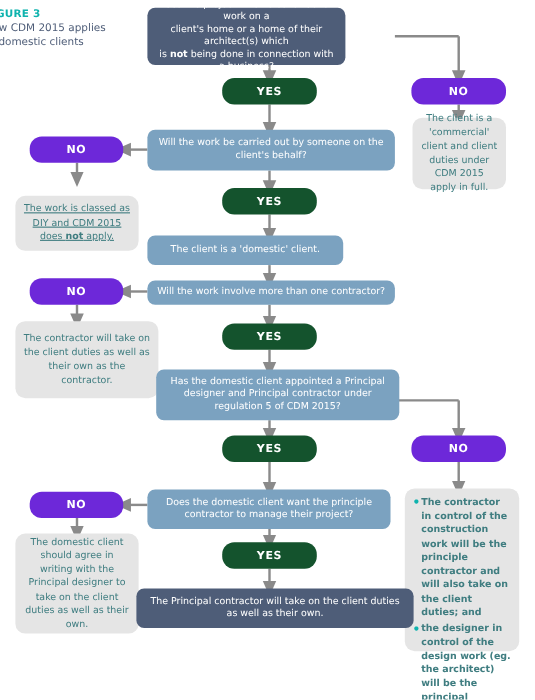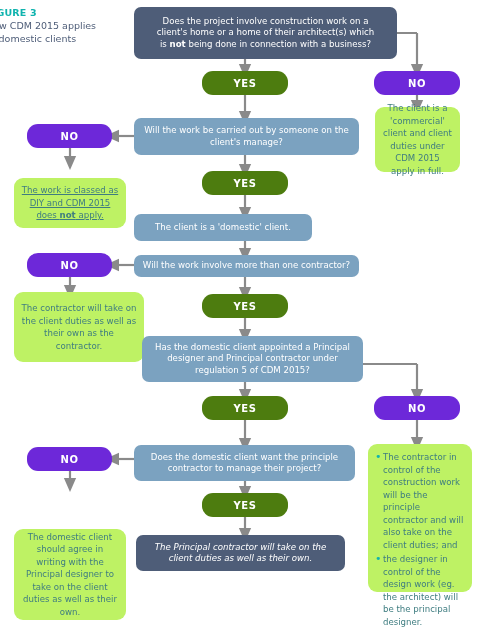--- a/index.html
+++ b/index.html
@@ -54,44 +54,45 @@
     background: #4e5d78;
     color: #ffffff;
     padding: 5px 8px;
   }
   .node.q-mid {
     background: #7ba2c0;
     color: #ffffff;
     padding: 5px 8px;
   }
   .node.outcome {
-    background: #bef264;
+    background: #e5e5e5;
     color: #3f7d80;
     padding: 7px 7px;
     border-radius: 9px;
     line-height: 12.5px;
   }
   .node.outcome.left-al {
     text-align: left;
     justify-content: flex-start;
     align-items: flex-start;
+    font-weight: bold;
   }
   .pill {
     position: absolute;
     box-sizing: border-box;
     display: flex;
     align-items: center;
     justify-content: center;
     border-radius: 11px;
     color: #ffffff;
     font-weight: bold;
     font-size: 10px;
     letter-spacing: 0.6px;
   }
-  .pill.yes { background: #4d7c0f; }
+  .pill.yes { background: #14532d; }
   .pill.no  { background: #6d28d9; }
 
   .bullets {
     margin: 0;
     padding: 0;
     list-style: none;
     width: 100%;
   }
   .bullets li {
     position: relative;
@@ -173,35 +174,35 @@
     <line x1="245" y1="517" x2="245" y2="535" marker-end="url(#arw)"></line>
   </g>
 </svg>
 
 <div id="caption">
   <div class="fig-label">FIGURE 3</div>
   <div class="fig-sub">How CDM 2015 applies</div>
   <div class="fig-sub">to domestic clients</div>
 </div>
 
-<div class="node q-dark" style="left:134px; top:7px; width:263px; height:52px;">
+<div class="node q-dark" style="left:134px; top:7px; width:180px; height:52px;">
   <div>
     <span>Does the project involve construction work on a</span><br>
     <span>client's home or a home of their architect(s) which</span><br>
     <span>is </span><b>not</b><span> being done in connection with a business?</span>
   </div>
 </div>
 
 <div class="pill yes" style="left:202px; top:71px; width:86px; height:24px;">YES</div>
 
 <div class="pill no" style="left:374px; top:71px; width:86px; height:24px;">NO</div>
 
 <div class="node outcome" style="left:375px; top:107px; width:85px; height:65px;">The client is a 'commercial' client and client duties under CDM 2015 apply in full.</div>
 
-<div class="node q-mid" style="left:134px; top:118px; width:225px; height:37px;">Will the work be carried out by someone on the client's manage?</div>
+<div class="node q-mid" style="left:134px; top:118px; width:225px; height:37px;">Will the work be carried out by someone on the client's behalf?</div>
 
 <div class="pill no" style="left:27px; top:124px; width:85px; height:24px;">NO</div>
 
 <div class="node outcome" style="left:14px; top:178px; width:112px; height:50px;text-decoration:underline;">
   <div>
     <span>The work is classed as DIY and CDM 2015 does </span><b>not</b><span> apply.</span>
   </div>
 </div>
 
 <div class="pill yes" style="left:202px; top:171px; width:86px; height:24px;">YES</div>
@@ -226,17 +227,17 @@
     <li>the designer in control of the design work (eg. the architect) will be the principal designer.</li>
   </ul>
 </div>
 
 <div class="pill yes" style="left:202px; top:396px; width:86px; height:24px;">YES</div>
 
 <div class="node q-mid" style="left:134px; top:445px; width:221px; height:36px;">Does the domestic client want the principle contractor to manage their project?</div>
 
 <div class="pill no" style="left:27px; top:447px; width:85px; height:24px;">NO</div>
 
-<div class="node outcome" style="left:14px; top:485px; width:112px; height:91px;margin-top:44px;">The domestic client should agree in writing with the Principal designer to take on the client duties as well as their own.</div>
+<div class="node outcome" style="left:14px; top:485px; width:112px; height:91px;">The domestic client should agree in writing with the Principal designer to take on the client duties as well as their own.</div>
 
 <div class="pill yes" style="left:202px; top:493px; width:86px; height:24px;">YES</div>
 
-<div class="node q-dark" style="left:136px; top:535px; width:209px; height:36px;font-style:italic;">The Principal contractor will take on the client duties as well as their own.</div>
+<div class="node q-dark" style="left:124px; top:535px; width:252px; height:36px;">The Principal contractor will take on the client duties as well as their own.</div>
 
 </body></html>

